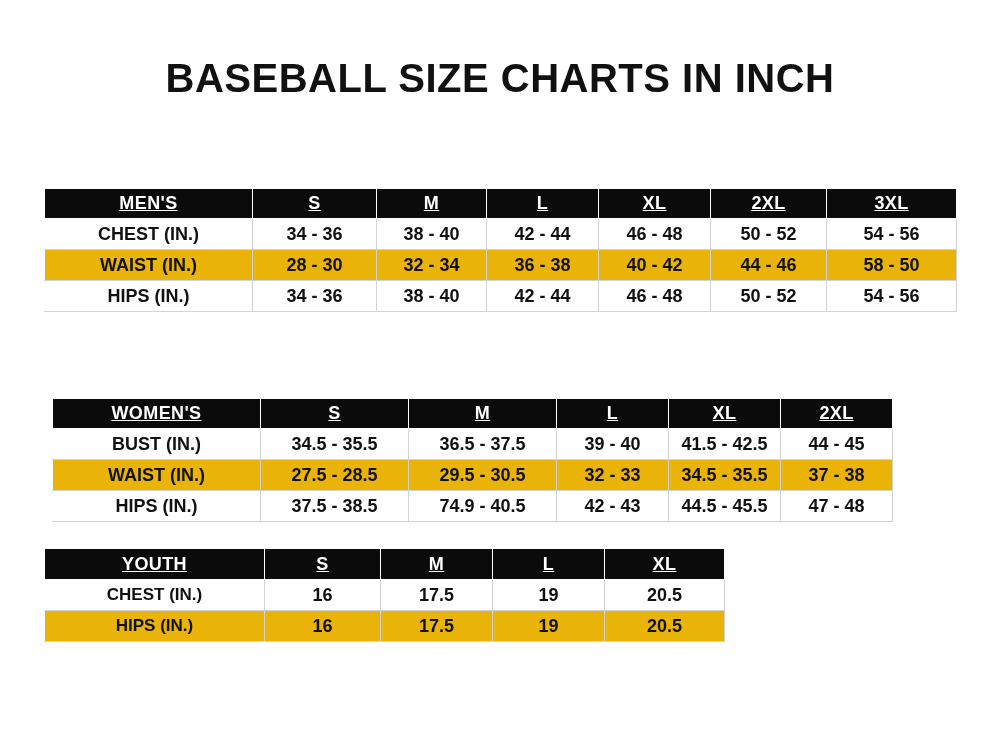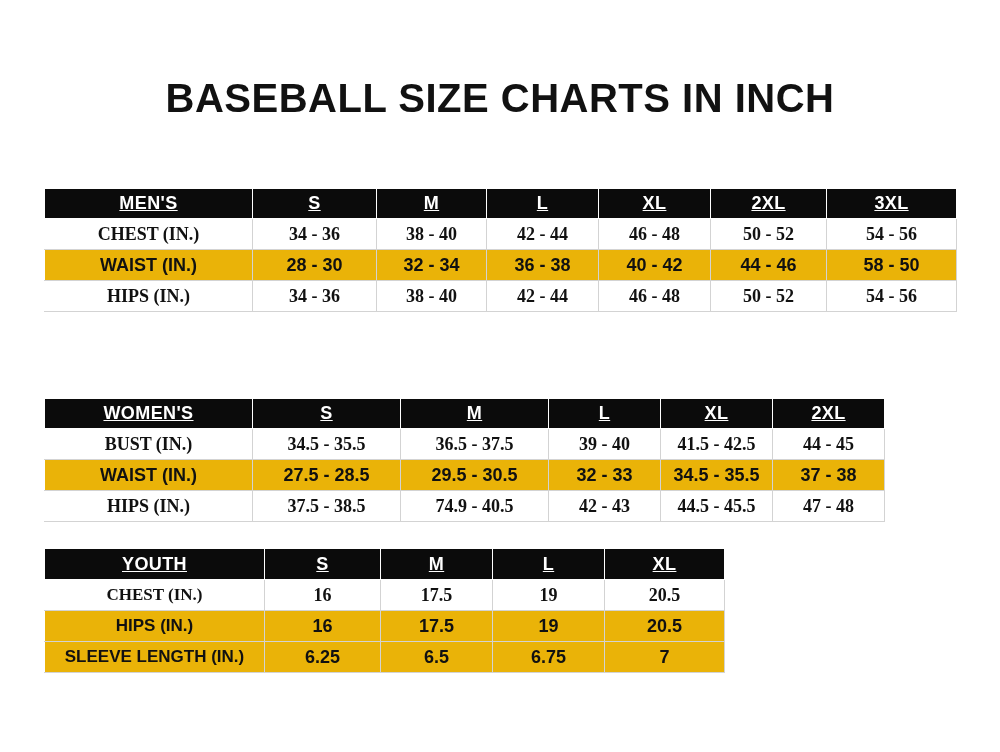--- a/index.html
+++ b/index.html
@@ -15,21 +15,21 @@
     overflow: hidden;
   }
   .page {
     position: relative;
     width: 1000px;
     height: 752px;
     background: #ffffff;
   }
   .title {
     position: absolute;
-    top: 76px;
+    top: 56px;
     left: 0;
     width: 1000px;
     text-align: center;
     font-size: 40px;
     font-weight: bold;
     letter-spacing: 0.5px;
     color: #111111;
   }
 
   .chart {
@@ -63,41 +63,40 @@
   .chart tbody td.rowhead {
     background: #ffffff;
     text-align: center;
     font-weight: bold;
   }
   .chart tbody tr.alt td {
     background: #eab308;
   }
   .chart tbody tr.norm td {
     background: #ffffff;
-    font-family: Liberation Serif, serif;
   }
   .chart tbody td {
     border: 1px solid #d3d3d3;
   }
   .chart tbody td.rowhead {
     border-left: 1px solid #ffffff;
   }
 
   
   #mens-chart { top: 188px; left: 44px; width: 912px; }
   #mens-chart col.c0 { width: 208px; }
   #mens-chart col.c1 { width: 124px; }
   #mens-chart col.c2 { width: 110px; }
   #mens-chart col.c3 { width: 112px; }
   #mens-chart col.c4 { width: 112px; }
   #mens-chart col.c5 { width: 116px; }
   #mens-chart col.c6 { width: 130px; }
 
   
-  #womens-chart { top: 398px; left: 44px; width: 790px; }
+  #womens-chart { top: 398px; left: 52px; width: 790px; }
   #womens-chart col.c0 { width: 208px; }
   #womens-chart col.c1 { width: 148px; }
   #womens-chart col.c2 { width: 148px; }
   #womens-chart col.c3 { width: 112px; }
   #womens-chart col.c4 { width: 112px; }
   #womens-chart col.c5 { width: 112px; }
 
   
   #youth-chart { top: 548px; left: 44px; width: 680px; }
   #youth-chart col.c0 { width: 220px; }
@@ -239,23 +238,16 @@
         <td>19</td>
         <td>20.5</td>
       </tr>
       <tr class="alt">
         <td class="rowhead">HIPS (IN.)</td>
         <td>16</td>
         <td>17.5</td>
         <td>19</td>
         <td>20.5</td>
       </tr>
-      <tr class="alt">
-        <td class="rowhead">SLEEVE LENGTH (IN.)</td>
-        <td>6.25</td>
-        <td>6.5</td>
-        <td>6.75</td>
-        <td>7</td>
-      </tr>
     </tbody>
   </table>
 
 </div>
 
 </body></html>

